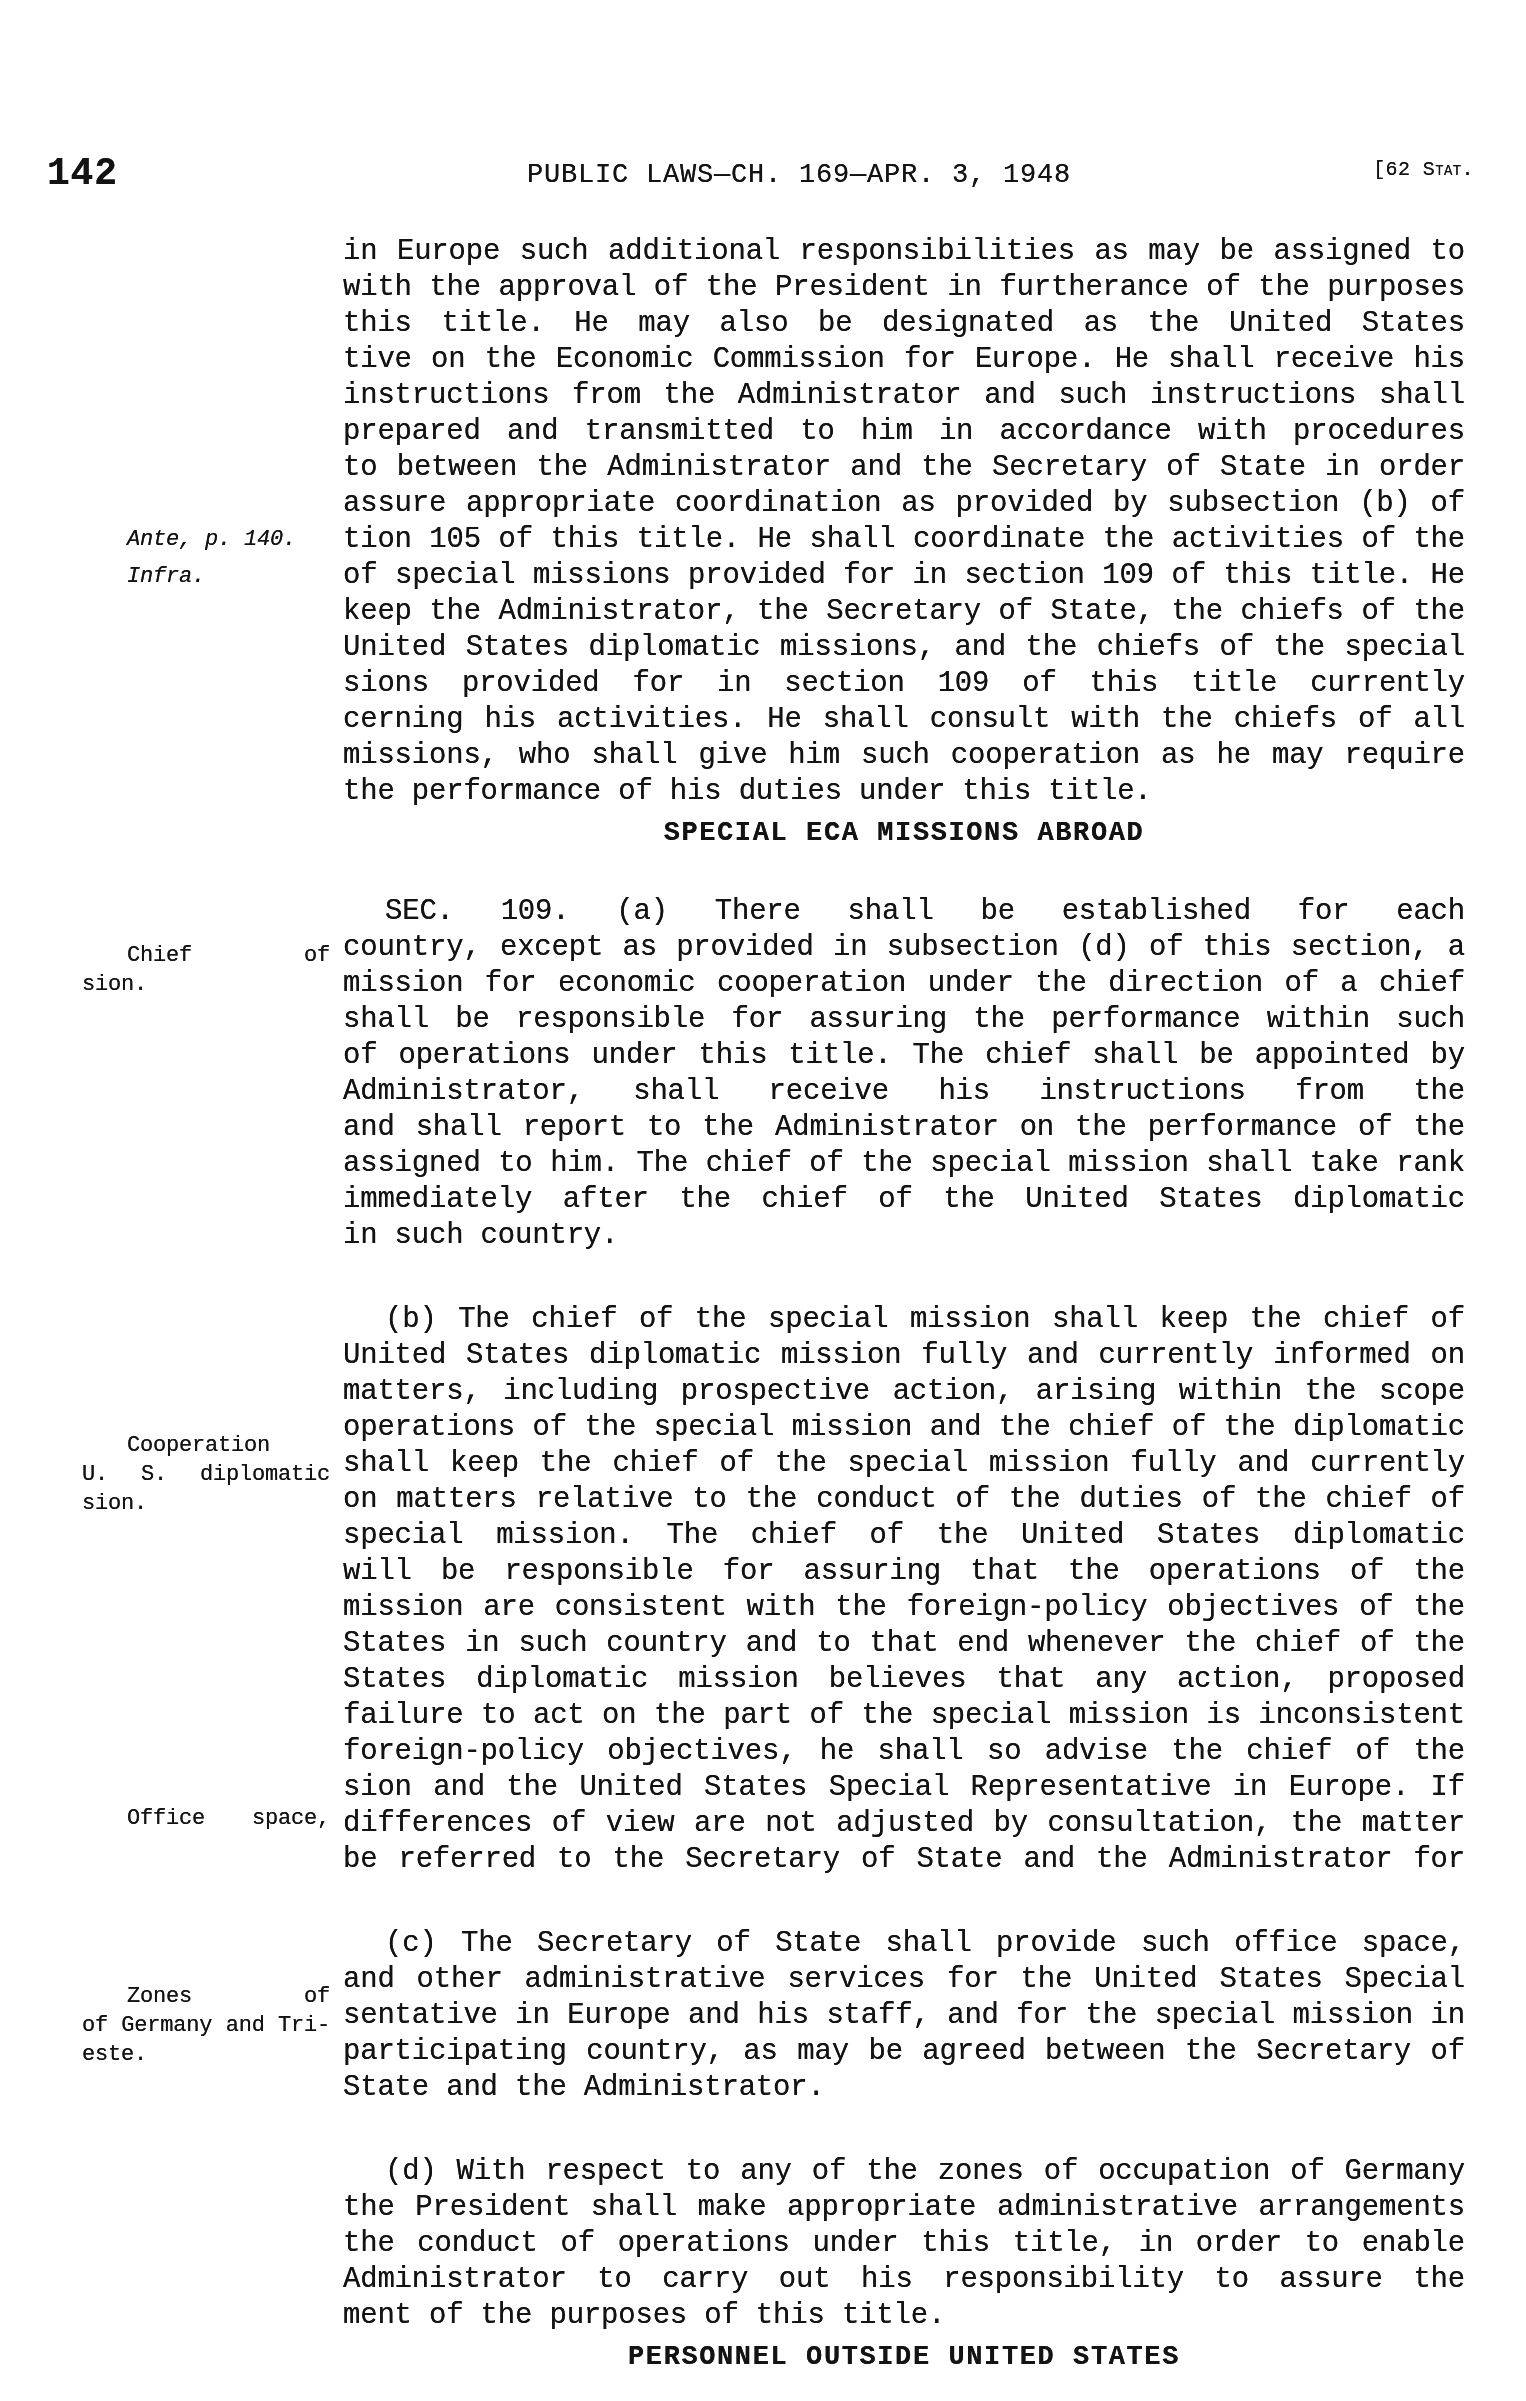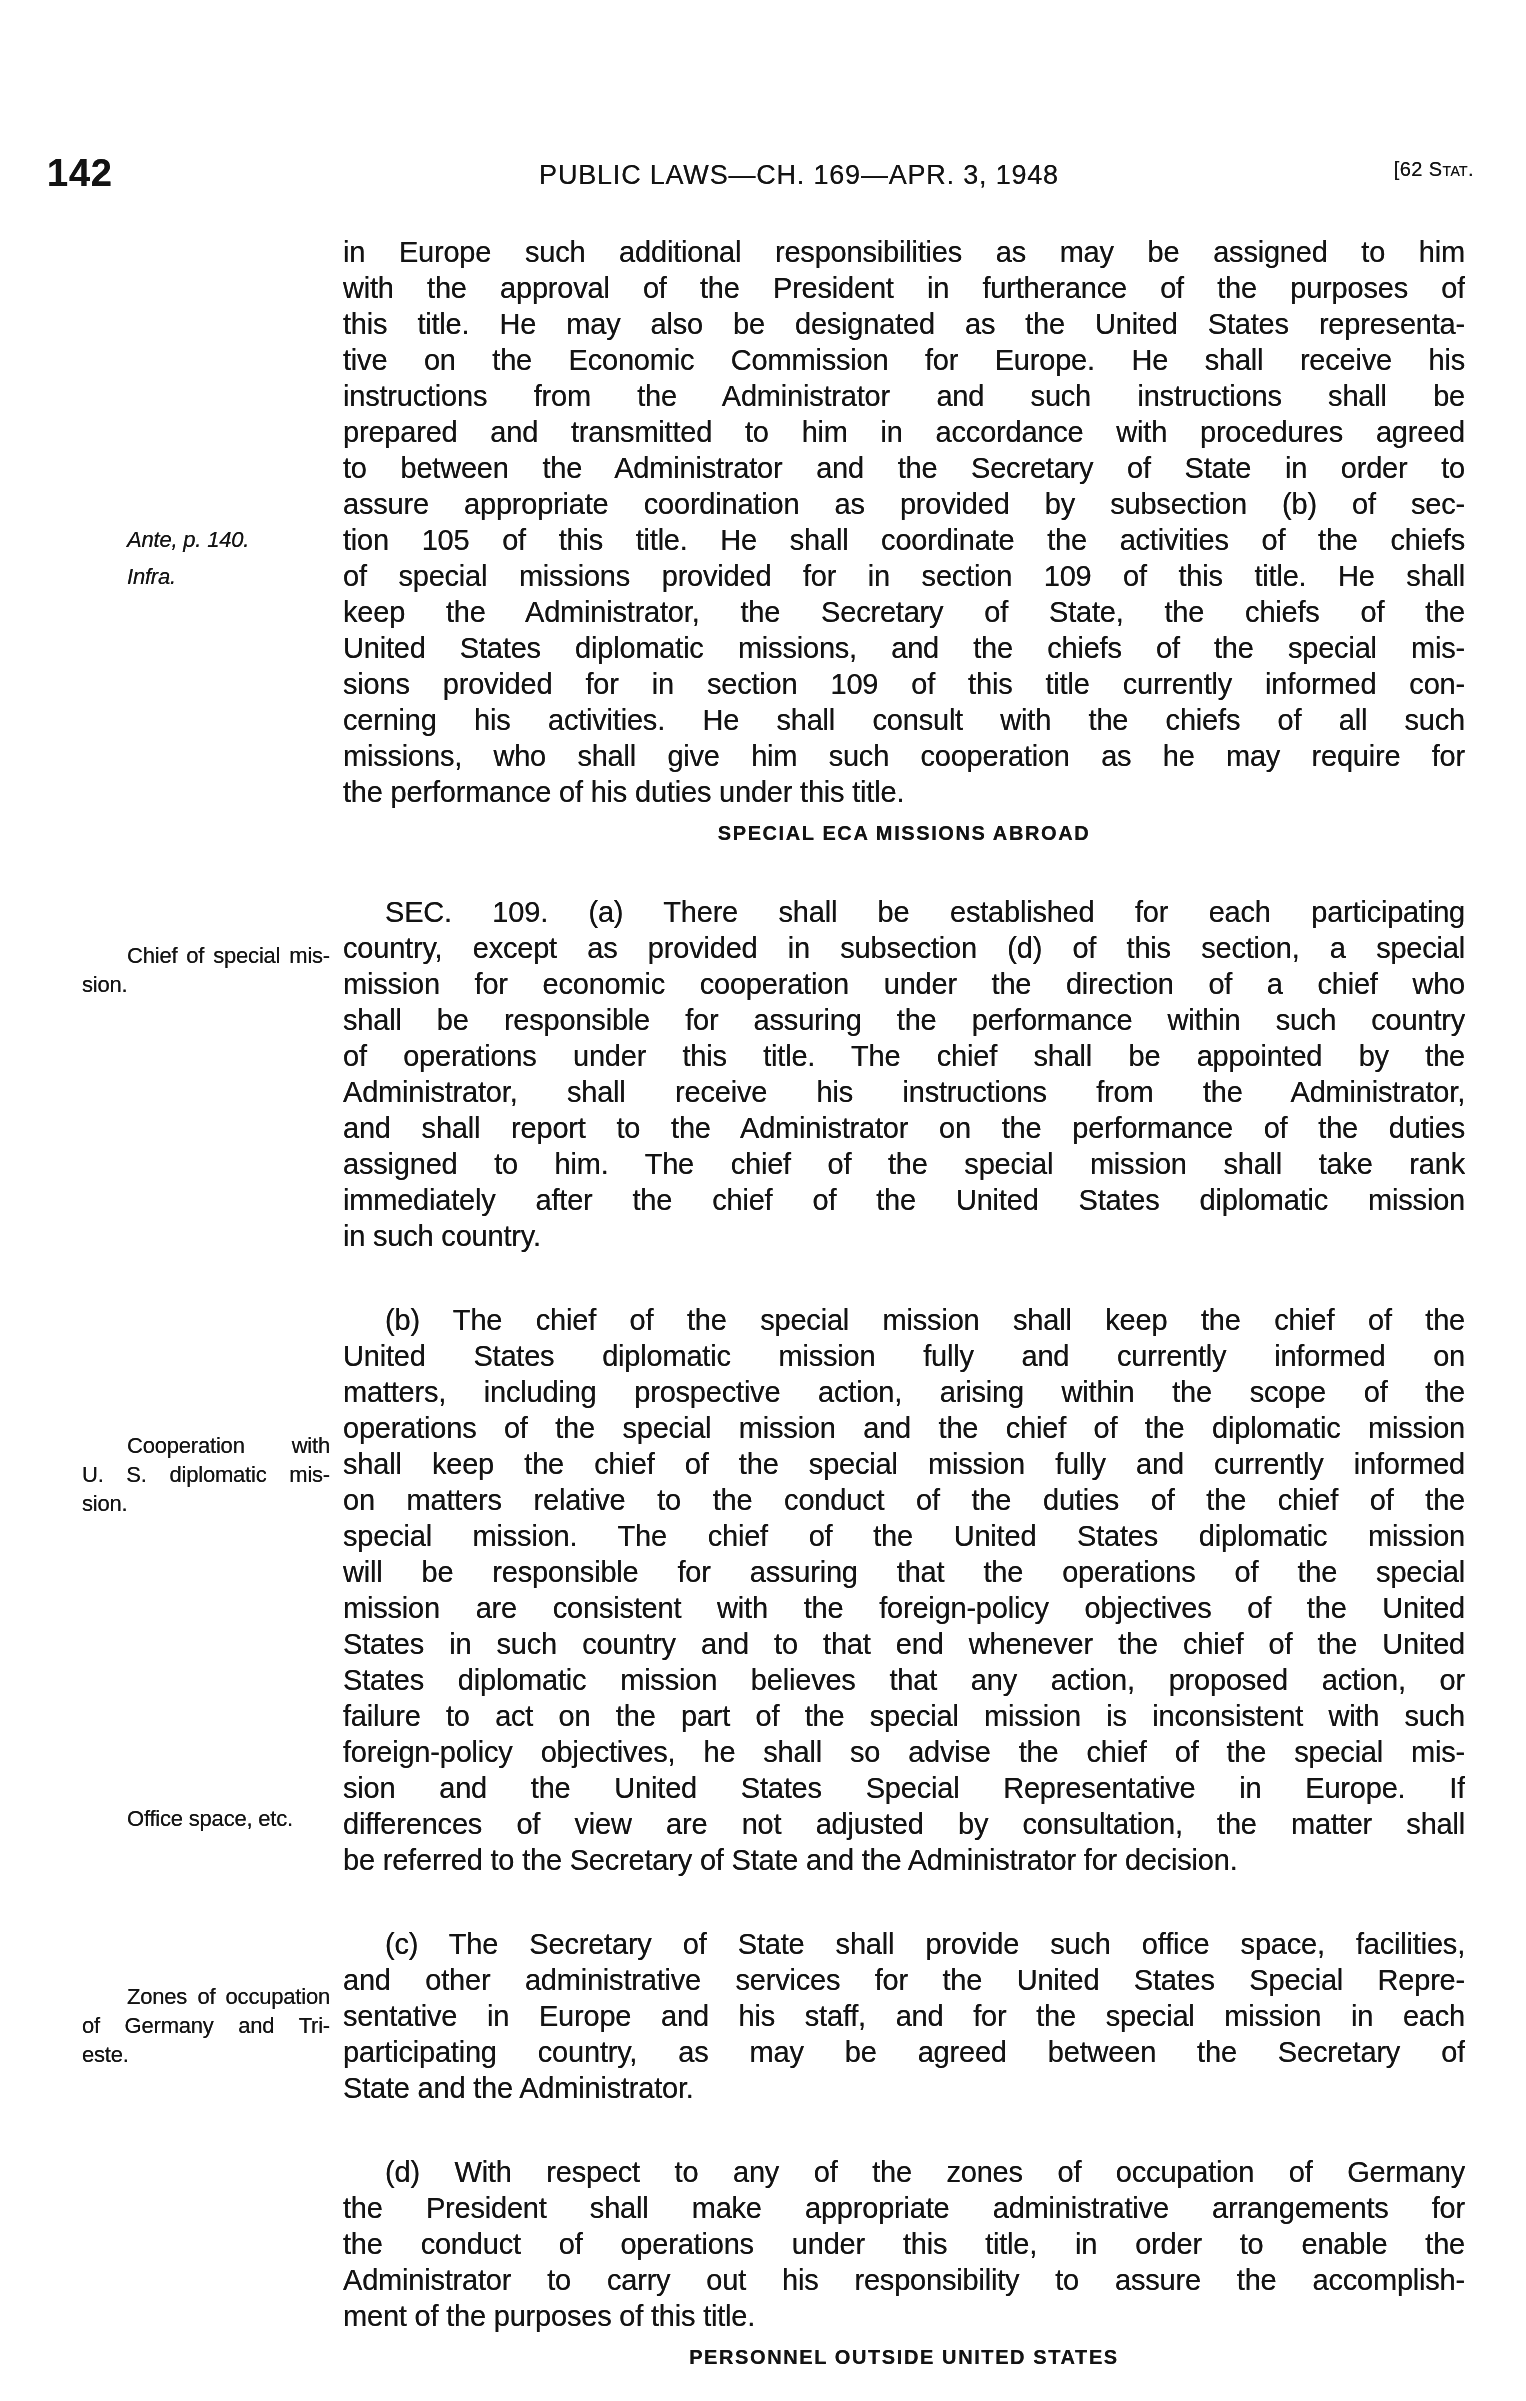--- a/index.html
+++ b/index.html
@@ -1,21 +1,21 @@
 <!DOCTYPE html>
 <html style="font-size:13px"><head>
 <meta charset="utf-8">
 <style>
   html, body { margin: 0; padding: 0; background: #e8e8e8; }
   .page {
     position: relative;
     width: 1526px;
     height: 2401px;
     background: #ffffff;
-    font-family: Liberation Sans, sans-serif;
+    font-family: Liberation Mono, monospace;
     color: #131313;
     overflow: hidden;
   }
   .ink { text-shadow: 0 0 0.5px rgba(10,10,10,0.85); }
 
   
   .page-number {
     position: absolute; left: 47px; top: 152px;
     font-size: 38px; font-weight: bold; letter-spacing: 0.8px;
   }
@@ -41,21 +41,21 @@
     white-space: normal;
   }
   .bline { height: 36px; line-height: 36px; }
   .nline { height: 29px; line-height: 29px; margin-left: 23px; }
   .bline.last, .nline.last { text-align-last: left; }
   .indent .bline:first-child { text-indent: 42px; margin-top: 48px; }
 
   .sect-heading {
     text-align: center;
     font-weight: bold;
-    font-size: 20px;
+    font-size: 27px;
     line-height: 24.5px;
     letter-spacing: 1.6px;
     margin: 11.4px 0 21px 0;
   }
 
   
   .note {
     position: absolute; left: 59px; width: 271px;
     font-size: 22px; letter-spacing: -0.2px;
   }

